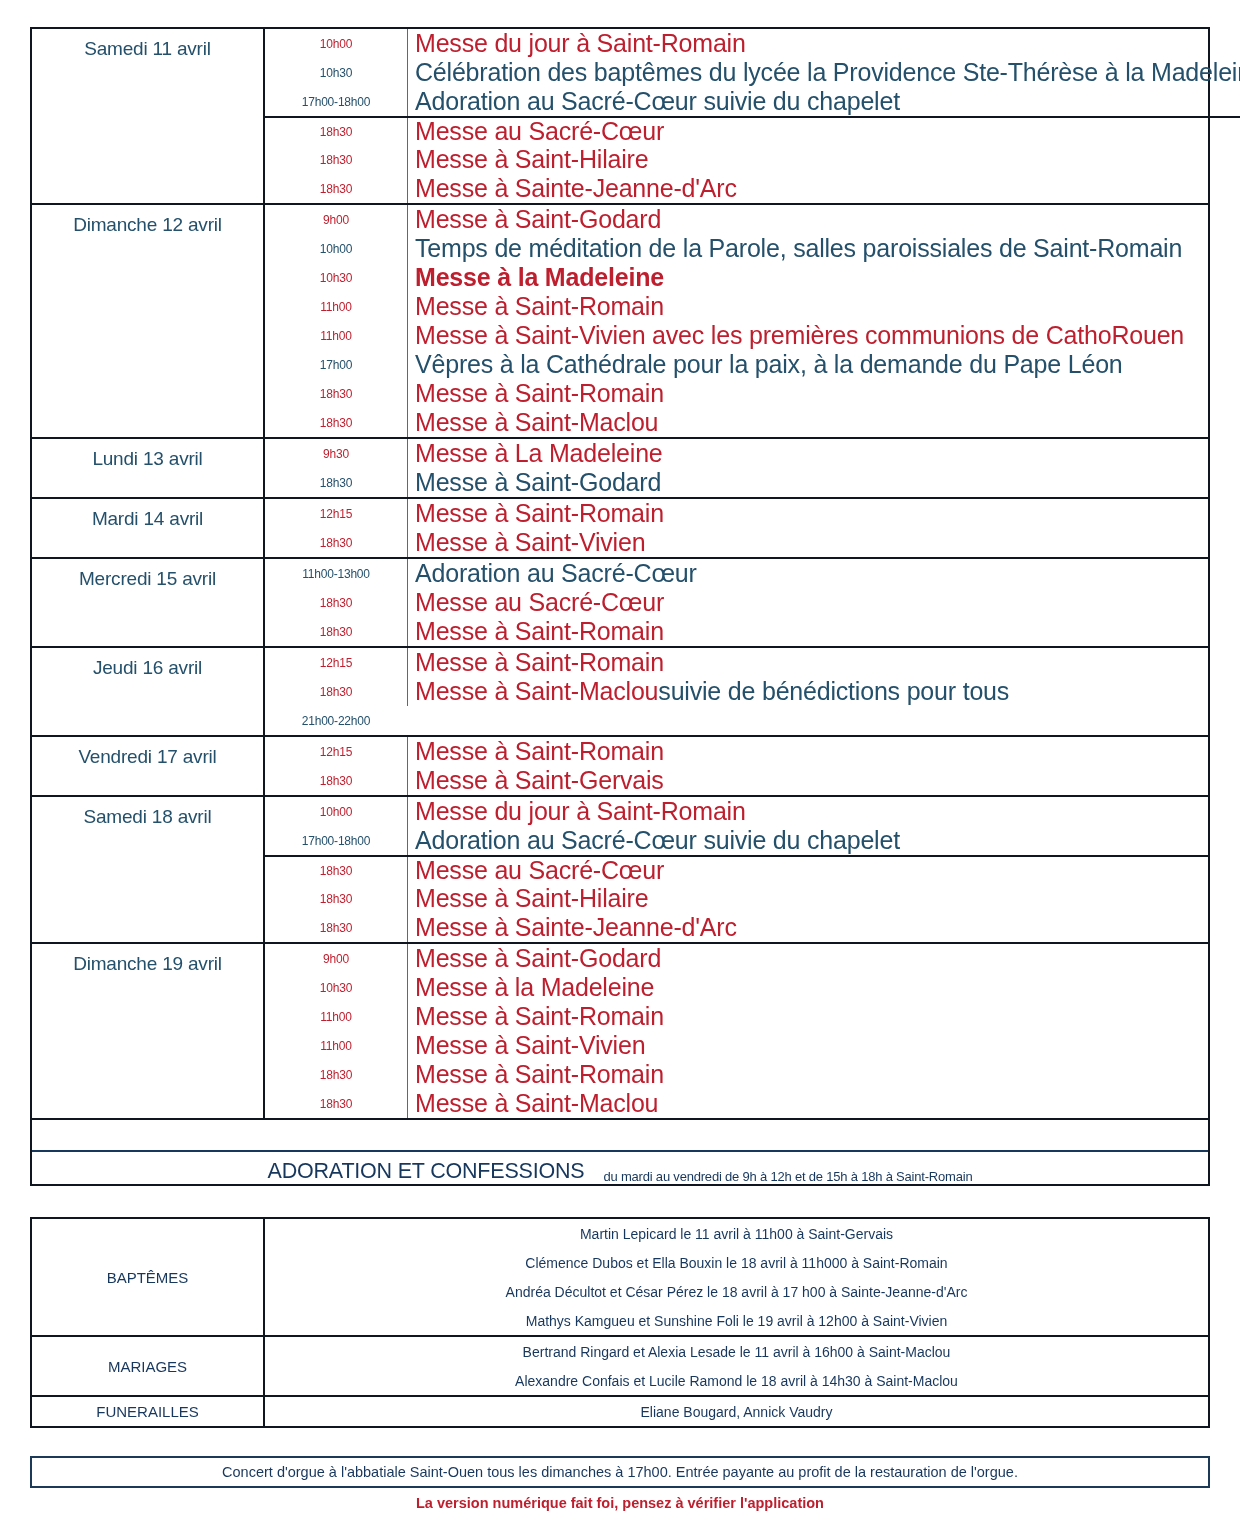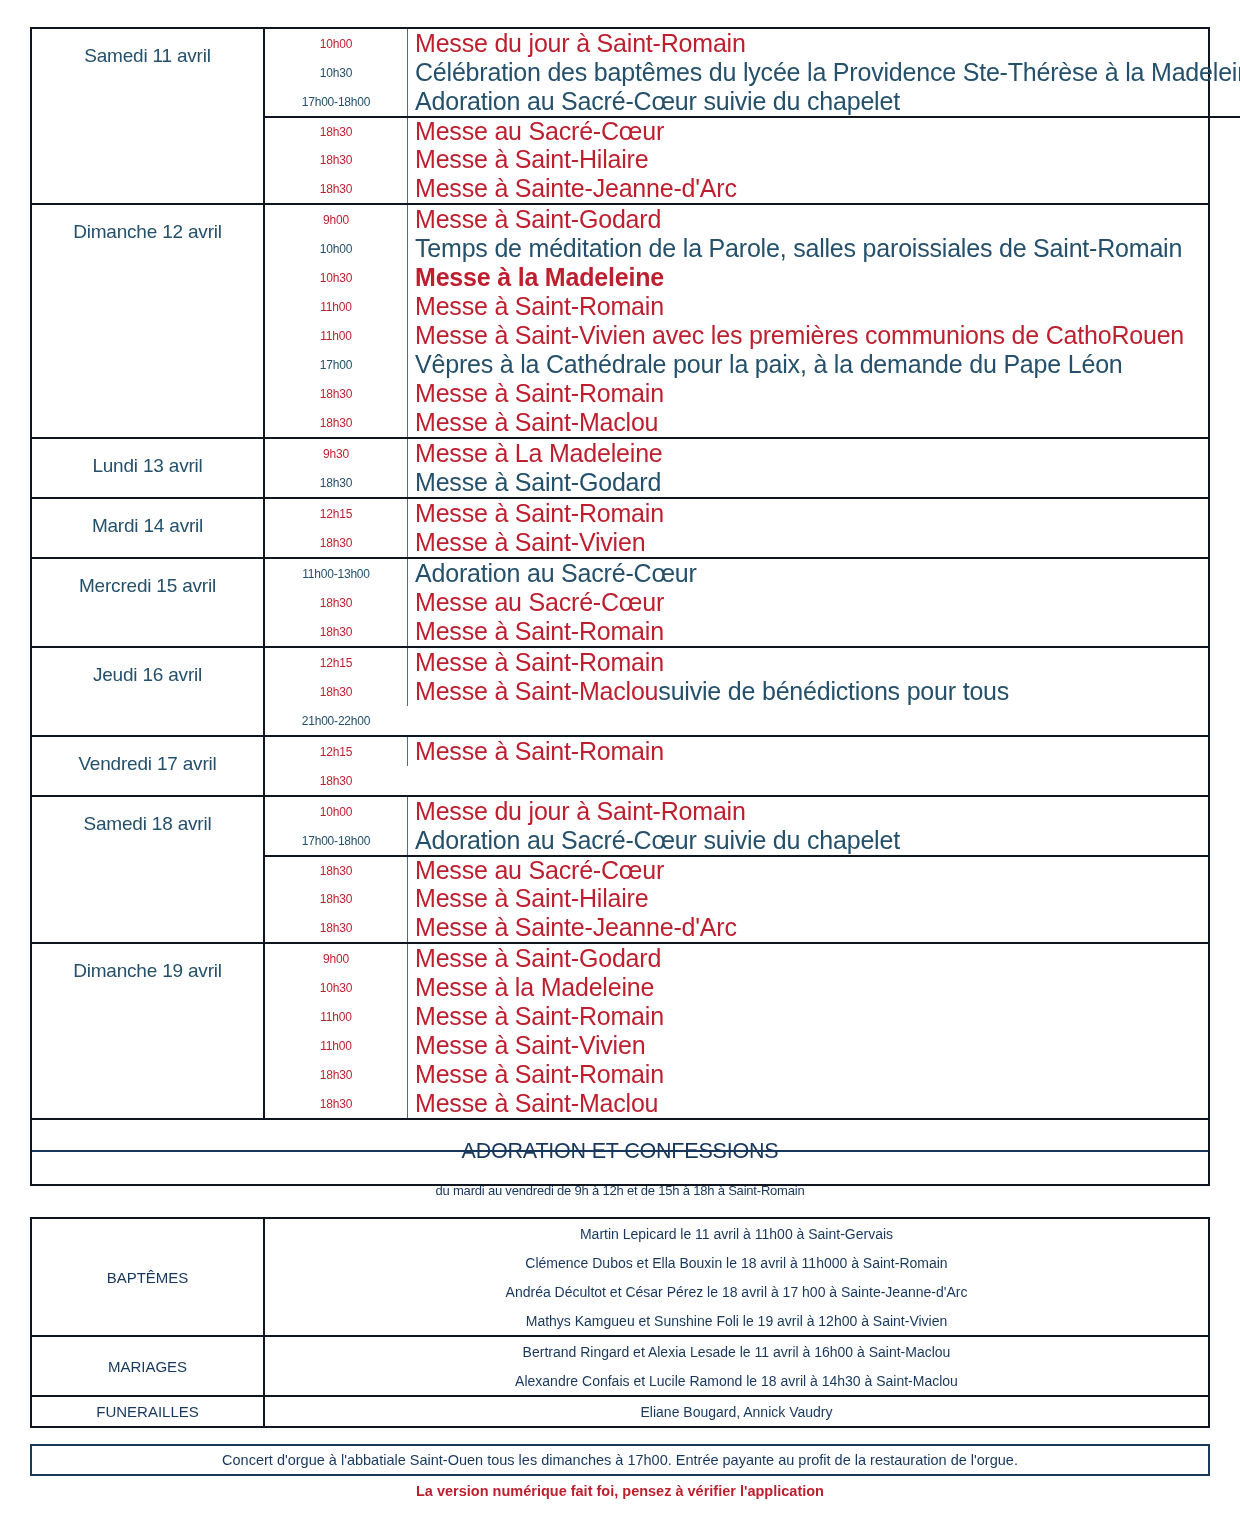--- a/index.html
+++ b/index.html
@@ -16,21 +16,21 @@
     border:2px solid var(--border);
     letter-spacing:-0.2px;
   }
   .day-group{display:flex;border-top:2px solid var(--border);}
   .day-group:first-child{border-top:none;}
   .date-cell{
     width:233px;flex:0 0 233px;
     border-right:2px solid var(--border);
     text-align:center;
     font-size:19px;
-    padding-top:16px;
+    padding-top:9px;
     color:var(--blue);
     box-sizing:border-box;
   }
   .day-rows{flex:1;display:flex;flex-direction:column;}
   .srow{display:flex;height:29px;box-sizing:border-box;align-items:center;}
   .srow.divider{border-top:2px solid var(--border);}
   .time-cell{
     width:142px;flex:0 0 142px;
     text-align:center;font-size:12px;
     box-sizing:border-box;
@@ -42,23 +42,22 @@
     white-space:nowrap;overflow:hidden;
   }
   .c-red{color:var(--red);}
   .c-blue{color:var(--blue);}
   .bold{font-weight:bold;}
 
   .spacer-row{height:30px;border-top:2px solid var(--border);}
   .banner{
     height:32px;
     border-top:2px solid var(--navy);
-    display:flex;align-items:center;justify-content:center;gap:19px;
+    display:flex;align-items:flex-end;justify-content:center;gap:19px;
     color:var(--navy);
-    flex-direction:column;
   }
   .banner-title{font-size:21.5px;}
   .banner-rest{font-size:13px;}
 
   
   .reg{
     margin-top:31px;
     border:2px solid var(--border);
   }
   .reg-section{display:flex;border-top:2px solid var(--border);}
@@ -71,21 +70,21 @@
     box-sizing:border-box;
   }
   .reg-lines{flex:1;display:flex;flex-direction:column;justify-content:space-between;}
   .reg-line{
     height:29px;display:flex;align-items:center;justify-content:center;
     font-size:14px;color:var(--navy);
   }
 
   
   .concert{
-    margin-top:16px;
+    margin-top:28px;
     border:2px solid #1b3a57;
     height:28px;
     display:flex;align-items:center;justify-content:center;
     font-size:14.5px;color:var(--navy);
   }
   .disclaimer{
     margin-top:7px;
     text-align:center;
     font-size:14.5px;font-weight:bold;
     color:var(--red);
@@ -267,20 +266,23 @@
           <div class="date-cell">Vendredi 17 avril</div>
           <div class="day-rows">
             <div class="srow">
               <div class="time-cell c-red">12h15</div>
               <div class="event-cell">
                 <span class="c-red">Messe à Saint-Romain</span>
               </div>
             </div>
             <div class="srow">
               <div class="time-cell c-red">18h30</div>
+              <div class="event-cell">
+                <span class="c-red">Messe à Saint-Gervais</span>
+              </div>
             </div>
           </div>
         </div><div class="day-group">
           <div class="date-cell">Samedi 18 avril</div>
           <div class="day-rows">
             <div class="srow">
               <div class="time-cell c-red">10h00</div>
               <div class="event-cell">
                 <span class="c-red">Messe du jour à Saint-Romain</span>
               </div>

